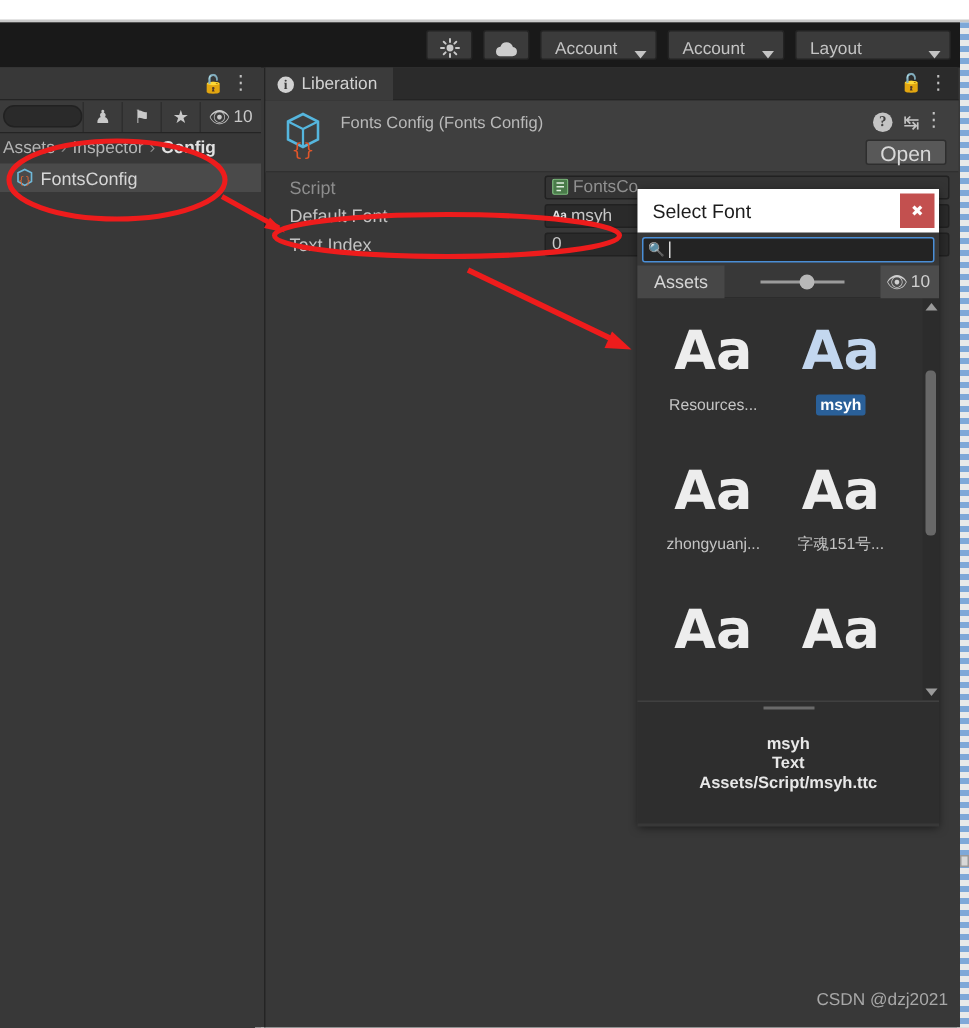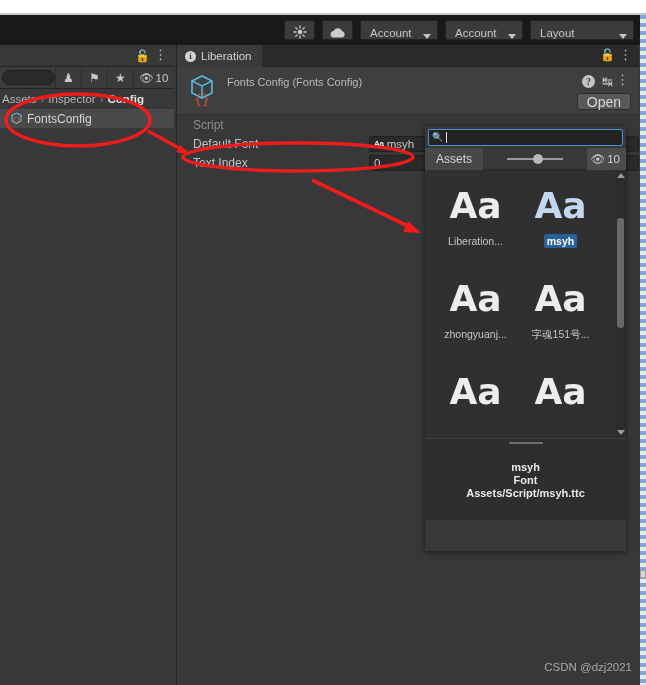--- a/index.html
+++ b/index.html
@@ -236,21 +236,20 @@
     color: #d8d8d8; font-size: 14px;
     display: flex; align-items: center;
   }
 
   
   .props { position: absolute; left: 0; top: 70px; width: 462px; }
   .prow {
     height: 19px;
     display: flex; align-items: center;
     padding-left: 16px;
-    justify-content: space-between;
   }
   .prow .plabel {
     width: 170px;
     font-size: 12px;
     color: #c2c2c2;
   }
   .prow.disabled .plabel { color: #8d8d8d; }
   .pfield {
     height: 16px;
     background: #2a2a2a;
@@ -566,20 +565,29 @@
         <span class="help">?</span>
         <span class="preset">↹</span>
         <span class="kebab">⋮</span>
         <div class="open-btn">Open</div>
       </div>
 
       <div class="props">
 
         <div class="prow disabled">
           <span class="plabel">Script</span>
+          <div class="pfield wide disabled">
+            <svg class="mini-script-icon" width="11" height="11" viewBox="0 0 11 11">
+              <rect x="0.5" y="0.5" width="10" height="10" rx="1" fill="#4a7b4a" stroke="#7fbf7f" stroke-width="0.8"></rect>
+              <rect x="3" y="2.5" width="5" height="1" fill="#dfefdf"></rect>
+              <rect x="3" y="5" width="5" height="1" fill="#dfefdf"></rect>
+              <rect x="3" y="7.5" width="3" height="1" fill="#dfefdf"></rect>
+            </svg>
+            <span>FontsCo</span>
+          </div>
         </div>
 
         <div class="prow">
           <span class="plabel">Default Font</span>
           <div class="pfield wide">
             <span class="aa-badge">Aa</span>
             <span>msyh</span>
           </div>
         </div>
 
@@ -589,20 +597,24 @@
             <span>0</span>
           </div>
         </div>
 
       </div>
     </div>
   </div>
 
   <div class="modal">
 
+    <div class="modal-title">
+      <span class="mt-text">Select Font</span>
+      <div class="modal-close">✖</div>
+    </div>
 
     <div class="modal-search-wrap">
       <div class="modal-search">
         <span class="sq">🔍</span>
         <span class="caret-bar"></span>
         <span></span>
       </div>
     </div>
 
     <div class="modal-subbar">
@@ -616,21 +628,21 @@
         <span>👁</span>
         <span>10</span>
       </div>
     </div>
 
     <div class="grid-area">
       <div class="font-grid">
 
         <div class="font-cell">
           <span class="font-sample">Aa</span>
-          <span class="font-label">Liberation...</span>
+          <span class="font-label">Resources...</span>
         </div>
 
         <div class="font-cell selected">
           <span class="font-sample">Aa</span>
           <span class="font-label">msyh</span>
         </div>
 
         <div class="font-cell">
           <span class="font-sample">Aa</span>
           <span class="font-label">zhongyuanj...</span>
@@ -656,21 +668,21 @@
       <div class="grid-scrollbar">
         <span class="up"></span>
         <div class="thumb"></div>
         <span class="down"></span>
       </div>
     </div>
 
     <div class="info-panel">
       <div class="grip"></div>
       <span class="info-line">msyh</span>
-      <span class="info-line">Font</span>
+      <span class="info-line">Text</span>
       <span class="info-line">Assets/Script/msyh.ttc</span>
     </div>
   </div>
 
   <svg class="annot">
     <ellipse cx="78" cy="120" rx="72" ry="26" fill="none" stroke="#ee1c1c" stroke-width="3.4"></ellipse>
     <ellipse cx="298" cy="157" rx="115" ry="14" fill="none" stroke="#ee1c1c" stroke-width="3.4"></ellipse>
     <line x1="148" y1="131" x2="186" y2="152" stroke="#ee1c1c" stroke-width="3.4"></line>
     <polygon points="190,155 176,152 180,145" fill="#ee1c1c"></polygon>
     <line x1="312" y1="180" x2="412" y2="228" stroke="#ee1c1c" stroke-width="3.8"></line>

